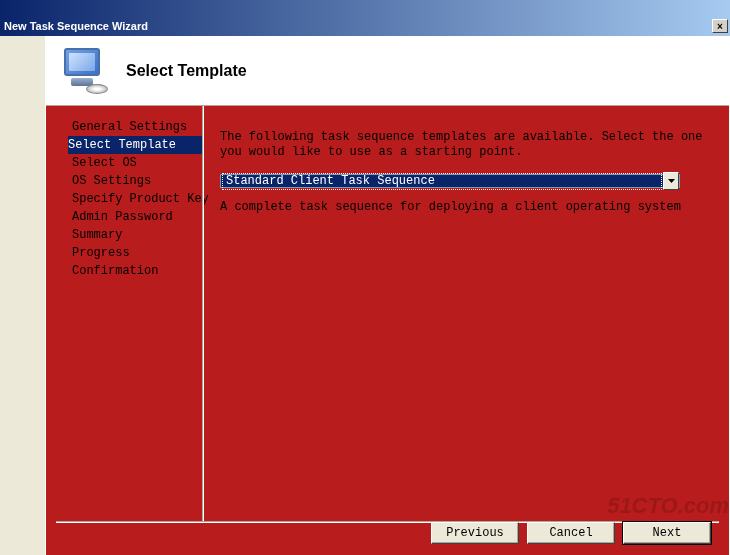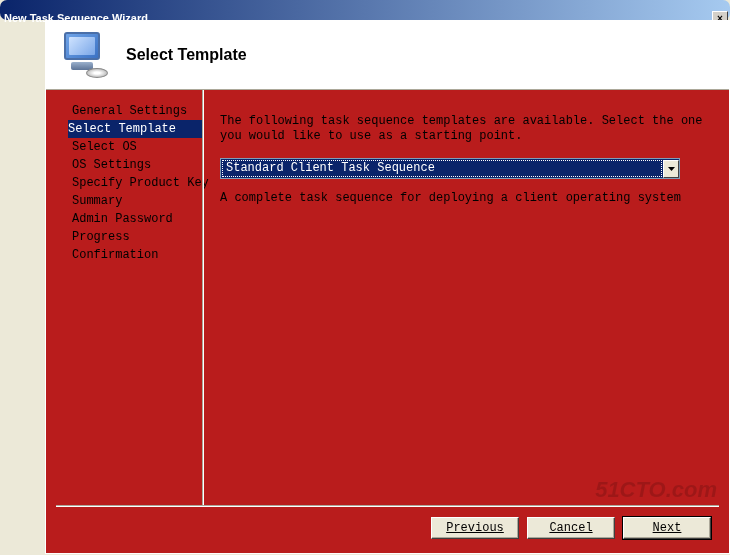--- a/index.html
+++ b/index.html
@@ -8,30 +8,29 @@
     padding: 0;
     font-family: "Courier New", monospace;
     font-size: 12px;
     background: #ece9d8;
     width: 730px;
     height: 555px;
     overflow: hidden;
   }
   .titlebar {
     background: linear-gradient(to right, #0a246a, #a6caf0);
-    height: 20px;
+    height: 36px;
     display: flex;
     align-items: center;
     justify-content: space-between;
     padding: 16px 2px 0 4px;
     color: #fff;
     font-family: Tahoma, sans-serif;
     font-size: 11px;
     font-weight: bold;
-    border-radius: 7px;
   }
   .close-btn {
     width: 16px;
     height: 14px;
     background: #d4d0c8;
     border: 1px solid #fff;
     border-right-color: #404040;
     border-bottom-color: #404040;
     display: flex;
     align-items: center;
@@ -134,21 +133,21 @@
   .main-panel {
     flex: 1;
     padding: 24px 18px 0 16px;
   }
   .instruction {
     line-height: 15px;
     margin-bottom: 14px;
   }
   .dropdown {
     width: 460px;
-    height: 21px;
+    height: 14px;
     background: #0a246a;
     border: 1px solid #7f9db9;
     display: flex;
     align-items: center;
     position: relative;
     margin-bottom: 12px;
   }
   .dropdown-text {
     color: #fff;
     padding-left: 3px;
@@ -167,25 +166,24 @@
     display: flex;
     align-items: center;
     justify-content: center;
   }
   .dropdown-arrow svg { display: block; }
   .description {
     line-height: 15px;
   }
   .button-bar {
     position: absolute;
-    bottom: 14px;
+    bottom: 25px;
     right: 18px;
     display: flex;
     gap: 8px;
-    text-decoration: underline;
   }
   .btn {
     width: 88px;
     height: 22px;
     background: #ece9d8;
     border: 1px solid #404040;
     border-top-color: #fff;
     border-left-color: #fff;
     box-shadow: inset -1px -1px 0 #aca899;
     font-family: "Courier New", monospace;
@@ -202,21 +200,21 @@
     position: absolute;
     bottom: 46px;
     left: 10px;
     right: 10px;
     height: 2px;
     border-top: 1px solid #aca899;
     border-bottom: 1px solid #fff;
   }
   .watermark {
     position: absolute;
-    right: 12px;
+    right: 0;
     bottom: 50px;
     font-family: Arial, sans-serif;
     font-size: 22px;
     font-style: italic;
     font-weight: bold;
     color: rgba(0,0,0,0.15);
     pointer-events: none;
   }
 </style>
 </head>
@@ -240,22 +238,22 @@
     <div class="page-title">Select Template</div>
   </div>
 
   <div class="content-area">
     <div class="sidebar">
       <div class="sidebar-item">General Settings</div>
       <div class="sidebar-item selected">Select Template</div>
       <div class="sidebar-item">Select OS</div>
       <div class="sidebar-item">OS Settings</div>
       <div class="sidebar-item">Specify Product Key</div>
+      <div class="sidebar-item">Admin Password</div>
       <div class="sidebar-item">Summary</div>
-      <div class="sidebar-item">Admin Password</div>
       <div class="sidebar-item">Progress</div>
       <div class="sidebar-item">Confirmation</div>
     </div>
 
     <div class="divider"></div>
 
     <div class="main-panel">
       <div class="instruction">The following task sequence templates are available.  Select the one you would like to use as a starting point.</div>
 
       <div class="dropdown">

